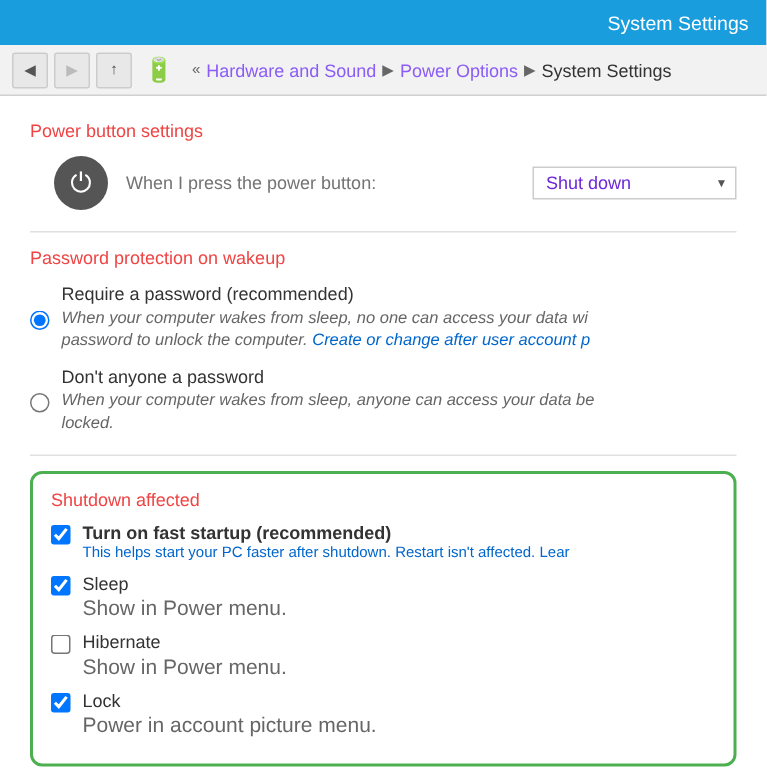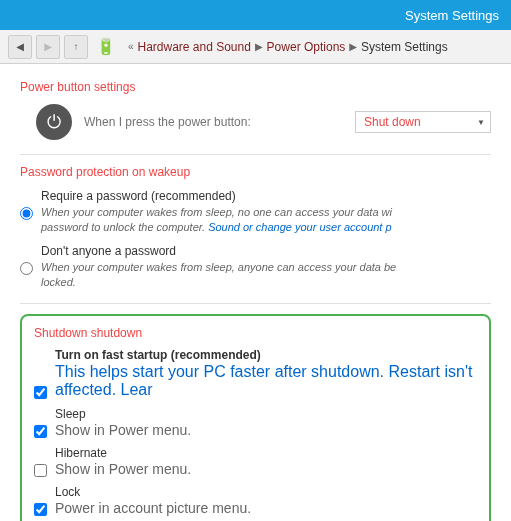--- a/index.html
+++ b/index.html
@@ -55,21 +55,21 @@
       font-size: 12px;
       color: #333;
       gap: 4px;
       margin-left: 4px;
     }
     .breadcrumb-arrow {
       color: #666;
       font-size: 10px;
     }
     .breadcrumb-link {
-      color: #7f1d1d;
+      color: #8b5cf6;
       cursor: pointer;
     }
     .breadcrumb-current {
       color: #333;
     }
 
     
     .content {
       background: white;
       padding: 16px 20px;
@@ -107,21 +107,21 @@
     .power-label {
       font-size: 12px;
       color: #737373;
       flex: 1;
     }
     .dropdown-select {
       border: 1px solid #ccc;
       background: white;
       padding: 3px 24px 3px 8px;
       font-size: 12px;
-      color: #ef4444;
+      color: #6d28d9;
       appearance: none;
       -webkit-appearance: none;
       position: relative;
       min-width: 120px;
       cursor: pointer;
     }
     .dropdown-wrapper {
       position: relative;
       display: inline-block;
     }
@@ -179,37 +179,37 @@
 
     
     .shutdown-section {
       border: 2px solid #4caf50;
       border-radius: 8px;
       padding: 10px 12px;
       margin-top: 8px;
     }
     .checkbox-option {
       display: flex;
-      align-items: flex-end;
+      align-items: flex-start;
       gap: 8px;
       margin-bottom: 8px;
     }
     .checkbox-option input[type="checkbox"] {
       margin-top: 2px;
       flex-shrink: 0;
     }
     .checkbox-label {
       font-size: 12px;
       color: #333;
     }
     .checkbox-label.bold {
       font-weight: 700;
     }
     .checkbox-sub {
-      font-size: 16px;
+      font-size: 10px;
       color: #0066cc;
       margin-top: 1px;
     }
     .checkbox-sub-gray {
       font-size: 14px;
       color: #666;
       margin-top: 1px;
     }
   </style>
 </head>
@@ -264,41 +264,41 @@
   <div class="password-section">
     <div class="section-title">Password protection on wakeup</div>
 
     <div class="radio-option">
       <input type="radio" name="password" id="require-password" checked="" style="">
       <div class="option-text-block">
         <div class="option-title">Require a password (recommended)</div>
         <div class="option-desc">
           <span>When your computer wakes from sleep, no one can access your data wi</span><br>
           <span>password to unlock the computer.</span>
-          <a class="link-text">Sound or change your user account p</a>
+          <a class="link-text">Create or change after user account p</a>
         </div>
       </div>
     </div>
 
     <div class="radio-option">
       <input type="radio" name="password" id="no-password" style="">
       <div class="option-text-block">
         <div class="option-title">Don't anyone a password</div>
         <div class="option-desc">
           <span>When your computer wakes from sleep, anyone can access your data be</span><br>
           <span>locked.</span>
         </div>
       </div>
     </div>
   </div>
 
   <hr class="divider">
 
   <div class="shutdown-section">
-    <div class="section-title" style="margin-bottom:8px;">Shutdown shutdown</div>
+    <div class="section-title" style="margin-bottom:8px;">Shutdown affected</div>
 
     <div class="checkbox-option">
       <input type="checkbox" id="fast-startup" checked="" style="">
       <div>
         <div class="checkbox-label bold">Turn on fast startup (recommended)</div>
         <div class="checkbox-sub">
           <span>This helps start your PC faster after shutdown. Restart isn't affected.</span>
           <span class="link-text">Lear</span>
         </div>
       </div>

